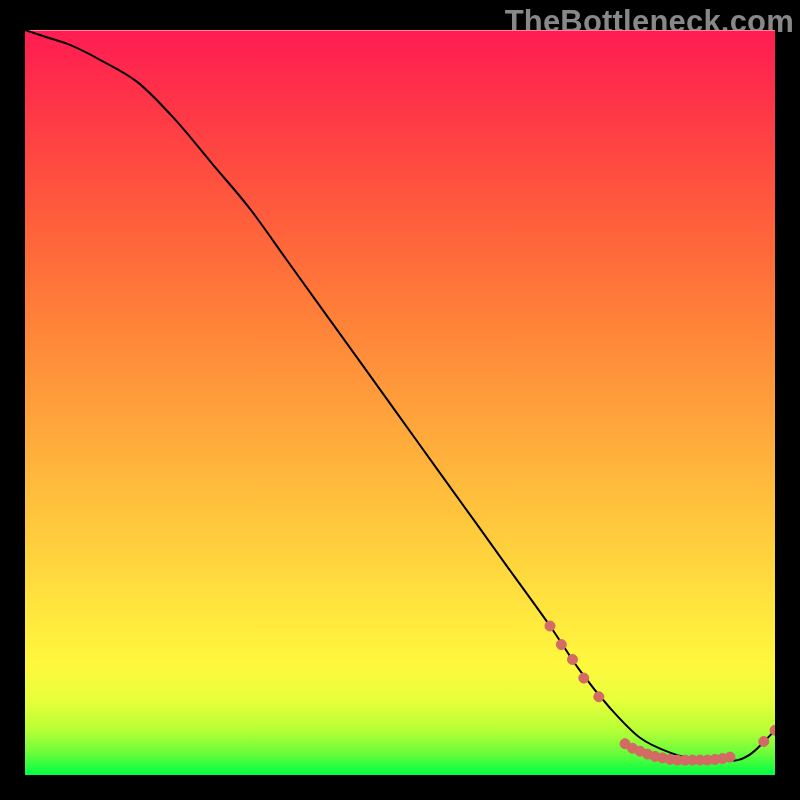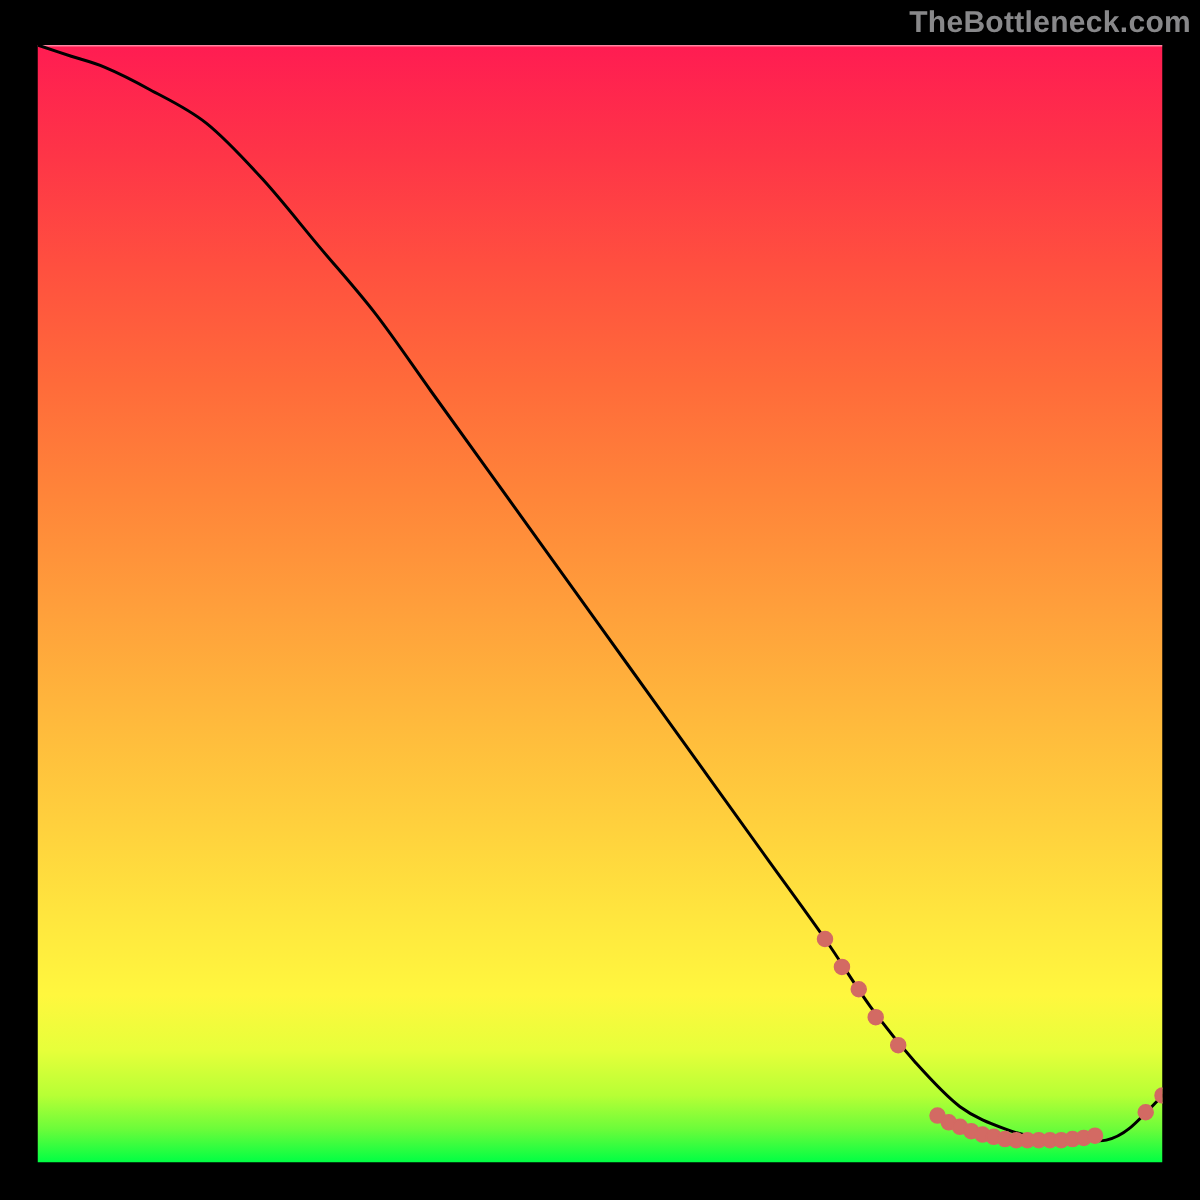--- a/index.html
+++ b/index.html
@@ -14,21 +14,21 @@
     position: relative;
     width: 800px;
     height: 800px;
     background: #000;
   }
   .watermark {
     position: absolute;
     top: 4px;
     right: 6px;
     font-family: Arial, Helvetica, sans-serif;
-    font-size: 20px;
+    font-size: 31px;
     font-weight: 600;
     color: #88888a;
     letter-spacing: 0.2px;
     user-select: none;
   }
   .plot-frame {
     position: absolute;
     left: 25px;
     top: 30px;
     width: 750px;

